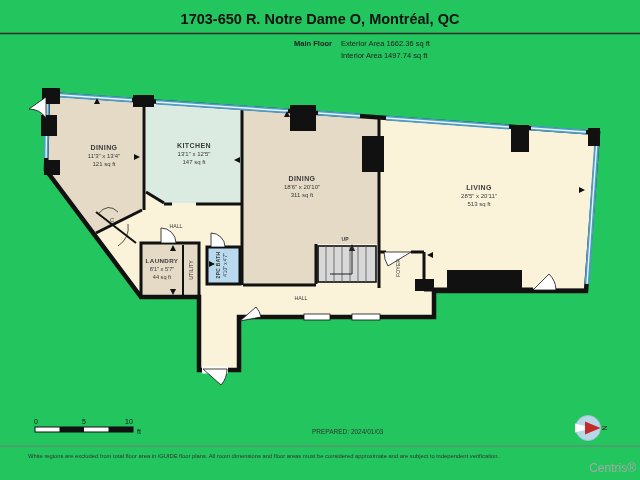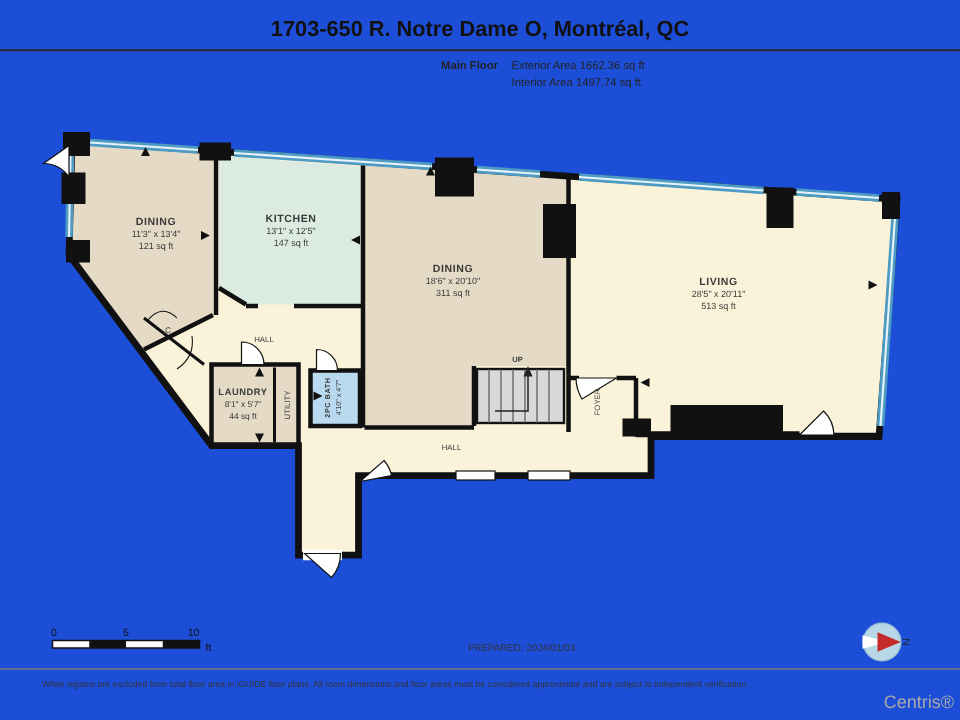--- a/index.html
+++ b/index.html
@@ -1,16 +1,16 @@
 <!DOCTYPE html>
 <html><head>
 <meta charset="utf-8">
 <style>
   html,body{margin:0;padding:0;background:#ffffff;}
-  .page{position:relative;width:640px;height:480px;background:#1d4ed8;overflow:hidden;
+  .page{position:relative;width:640px;height:480px;background:#22c55e;overflow:hidden;
         font-family:"Liberation Sans",sans-serif;}
   svg text{font-family:"Liberation Sans",sans-serif;}
   .room-name{font-weight:bold;letter-spacing:.4px;}
 </style>
 </head>
 <body>
 
 <div class="page">
 <svg width="640" height="480" viewBox="0 0 640 480">
 

